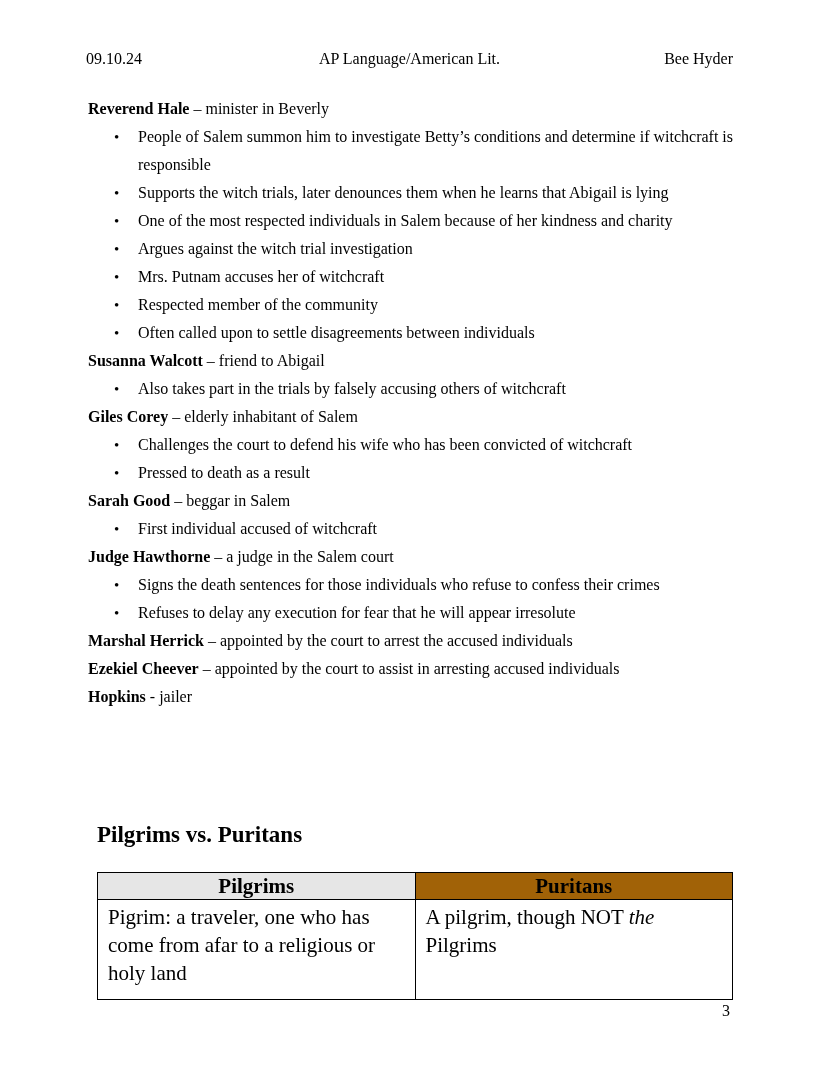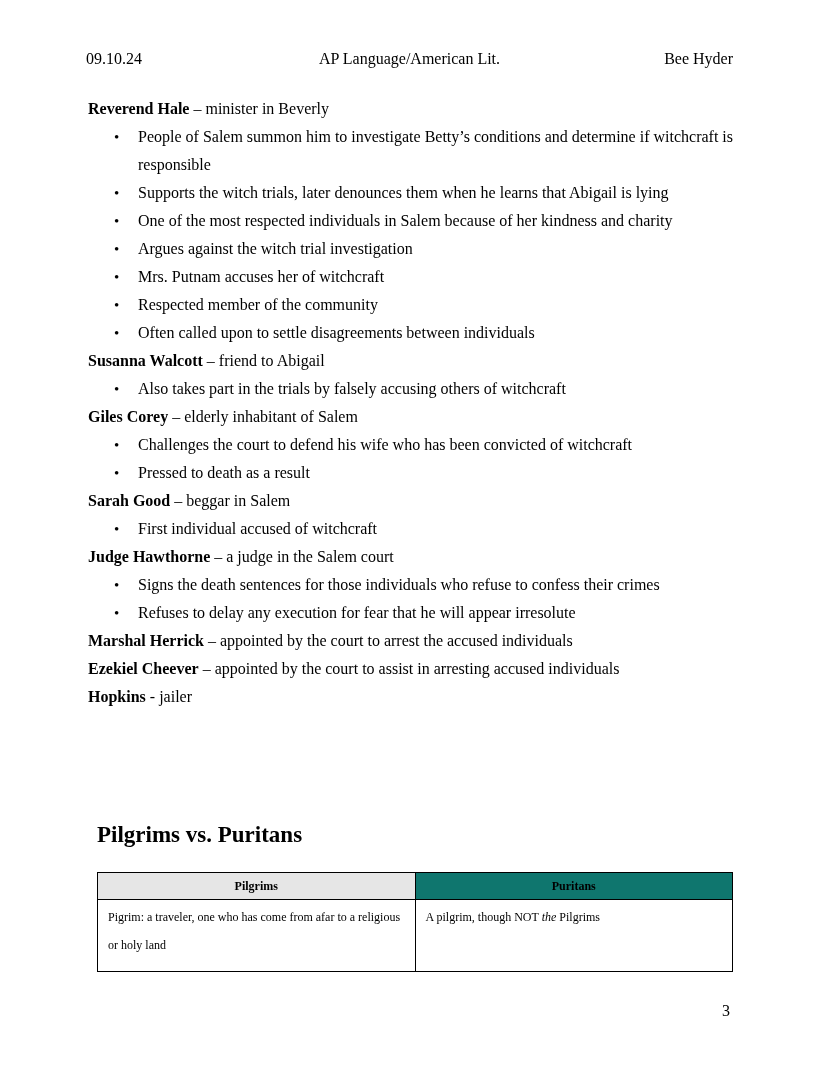--- a/index.html
+++ b/index.html
@@ -69,21 +69,21 @@
     width: 636px;
   }
   table.vs-table {
     width: 100%;
     border-collapse: collapse;
     table-layout: fixed;
   }
   table.vs-table th,
   table.vs-table td {
     border: 1.5px solid #000000;
-    font-size: 12px;
+    font-size: 21px;
     width: 50%;
   }
   table.vs-table th {
     font-weight: bold;
     text-align: center;
     padding: 2px 4px;
     line-height: 22px;
   }
   table.vs-table td {
     vertical-align: top;
@@ -176,21 +176,21 @@
       <p class="char-line"><b>Hopkins</b><span> - jailer</span></p>
     </div>
 
   <h1 class="section-heading">Pilgrims vs. Puritans</h1>
 
   <div class="vs-table-wrap">
     <table class="vs-table">
       <thead>
         <tr>
           <th style="background: rgb(230, 230, 230);">Pilgrims</th>
-          <th style="background: #0f766e;">Puritans</th>
+          <th style="background: #a16207;">Puritans</th>
         </tr>
       </thead>
       <tbody>
         <tr>
           <td>Pigrim: a traveler, one who has come from afar to a religious or holy land</td>
           <td><span>A pilgrim, though NOT </span><span style="font-style: italic;">the</span><span> Pilgrims</span></td>
         </tr>
       </tbody>
     </table>
   </div>

